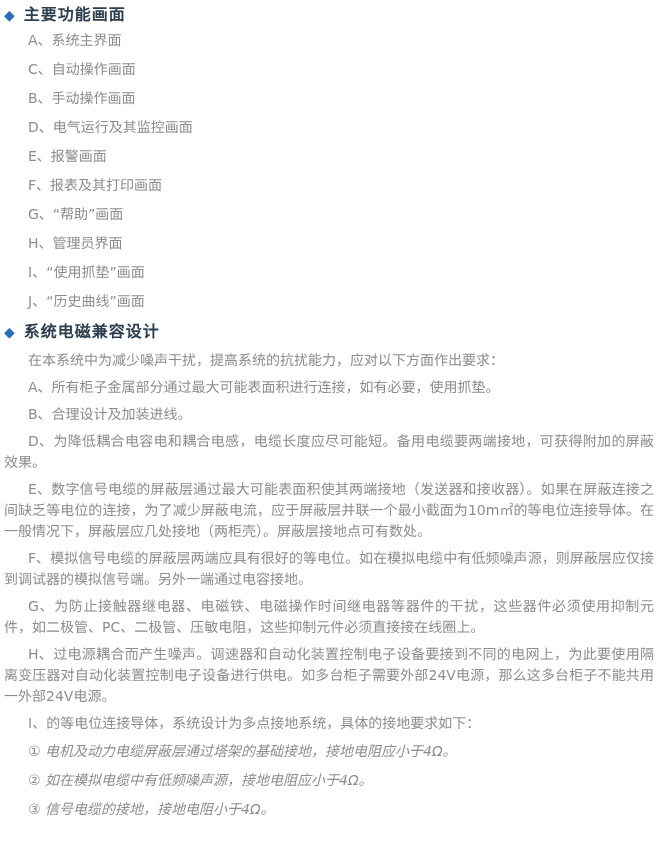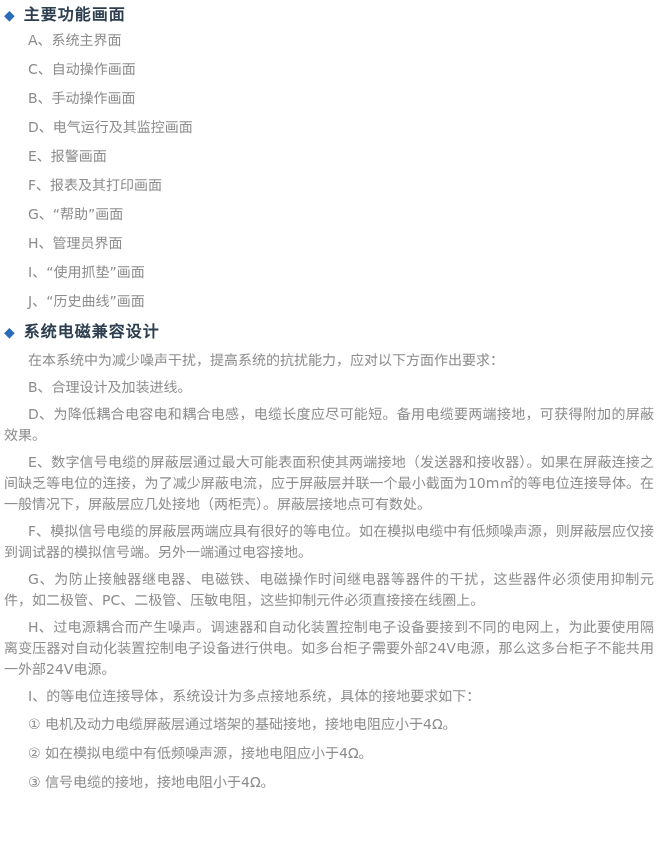--- a/index.html
+++ b/index.html
@@ -50,20 +50,21 @@
     line-height: 21px;
     margin: 0 0 6px 0;
     text-indent: 24px;
     text-align: justify;
   }
   .grounding {
     margin-top: 4px;
   }
   .grounding p {
     margin: 7px 0 8px 0;
+    font-style: italic;
   }
 </style>
 </head>
 <body>
 
 <section>
   <h2 class="section-heading">
     <span class="diamond">◆</span>
     <span>主要功能画面</span>
   </h2>
@@ -80,20 +81,21 @@
     <li>J、“历史曲线”画面</li>
   </ul>
 </section>
 
 <section class="emc">
   <h2 class="section-heading">
     <span class="diamond">◆</span>
     <span>系统电磁兼容设计</span>
   </h2>
   <p>在本系统中为减少噪声干扰，提高系统的抗扰能力，应对以下方面作出要求：</p>
+  <p>A、所有柜子金属部分通过最大可能表面积进行连接，如有必要，使用抓垫。</p>
   <p>B、合理设计及加装进线。</p>
   <p>D、为降低耦合电容电和耦合电感，电缆长度应尽可能短。备用电缆要两端接地，可获得附加的屏蔽效果。</p>
   <p>E、数字信号电缆的屏蔽层通过最大可能表面积使其两端接地（发送器和接收器）。如果在屏蔽连接之间缺乏等电位的连接，为了减少屏蔽电流，应于屏蔽层并联一个最小截面为10m㎡的等电位连接导体。在一般情况下，屏蔽层应几处接地（两柜壳）。屏蔽层接地点可有数处。</p>
   <p>F、模拟信号电缆的屏蔽层两端应具有很好的等电位。如在模拟电缆中有低频噪声源，则屏蔽层应仅接到调试器的模拟信号端。另外一端通过电容接地。</p>
   <p>G、为防止接触器继电器、电磁铁、电磁操作时间继电器等器件的干扰，这些器件必须使用抑制元件，如二极管、PC、二极管、压敏电阻，这些抑制元件必须直接接在线圈上。</p>
   <p>H、过电源耦合而产生噪声。调速器和自动化装置控制电子设备要接到不同的电网上，为此要使用隔离变压器对自动化装置控制电子设备进行供电。如多台柜子需要外部24V电源，那么这多台柜子不能共用一外部24V电源。</p>
   <p>I、的等电位连接导体，系统设计为多点接地系统，具体的接地要求如下：</p>
   <div class="grounding">
     <p>① 电机及动力电缆屏蔽层通过塔架的基础接地，接地电阻应小于4Ω。</p>
     <p>② 如在模拟电缆中有低频噪声源，接地电阻应小于4Ω。</p>

